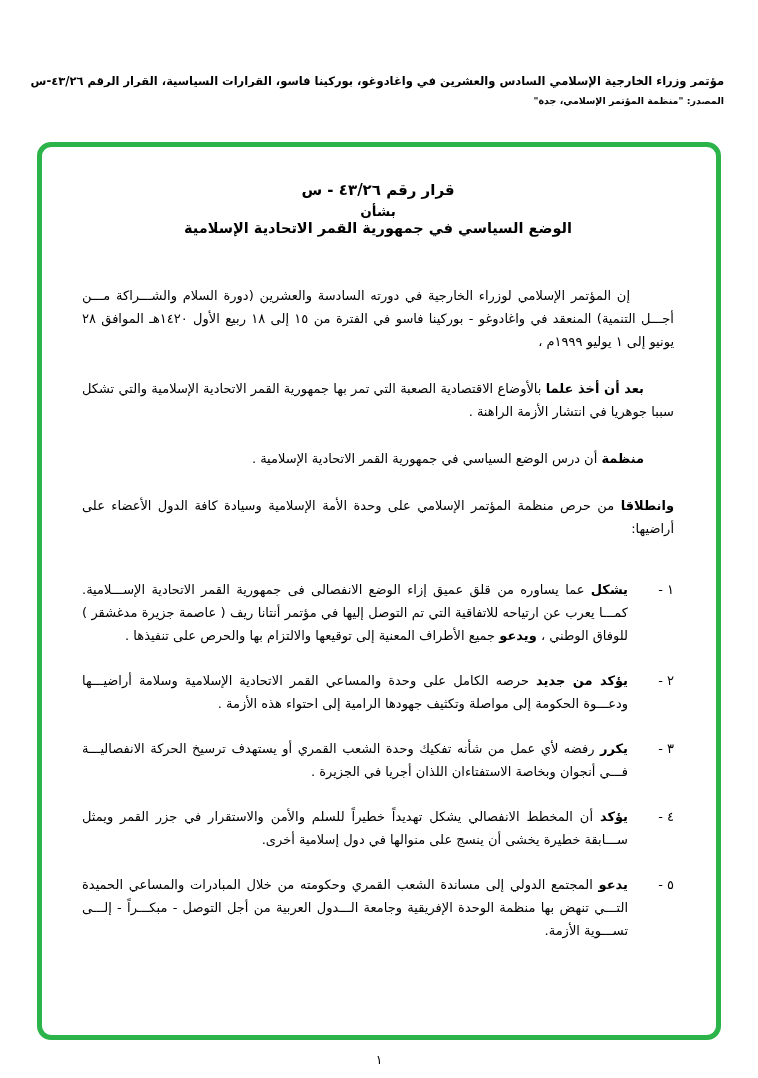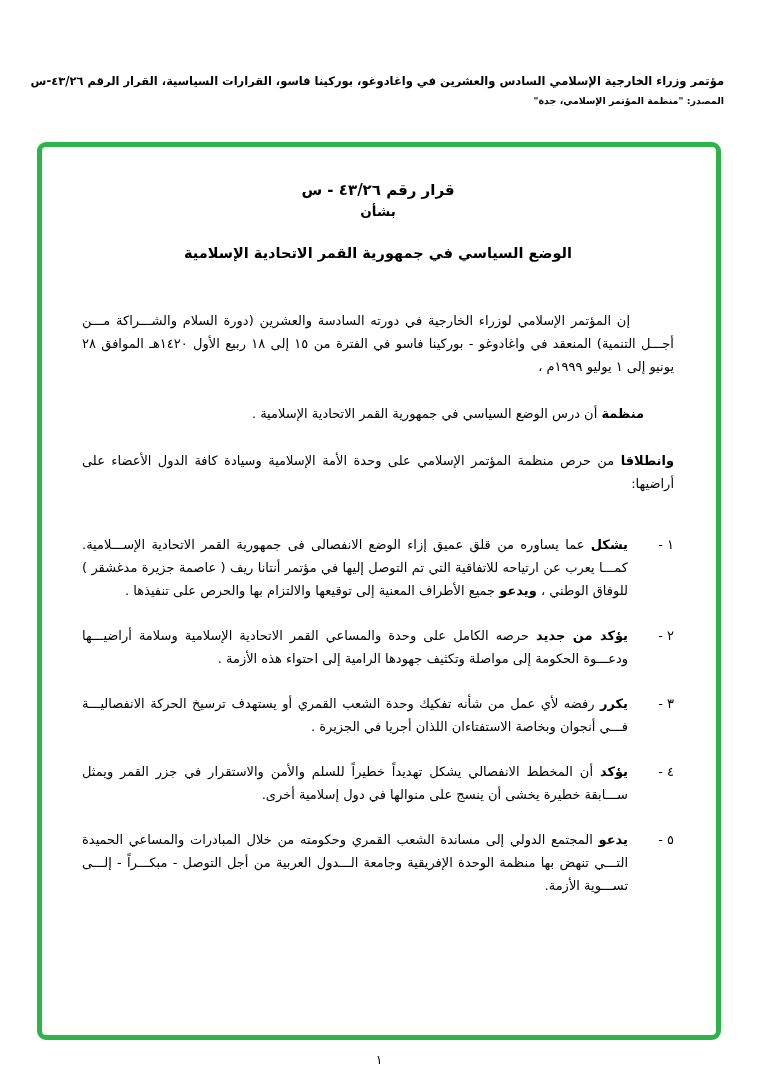--- a/index.html
+++ b/index.html
@@ -22,29 +22,29 @@
   }
   .header-source {
     font-size: 9.5px; font-weight: bold; margin-top: 7px;
   }
 
   .frame {
     position: absolute;
     top: 142px; left: 37px;
     width: 684px; height: 898px;
     border: 5px solid #2CB34A;
-    border-radius: 9px;
+    border-radius: 14px;
     padding: 34px 42px 0 40px;
     background: #ffffff;
   }
 
   .title { text-align: center; font-weight: bold; }
   .t1 { font-size: 15px; }
   .t2 { font-size: 13.5px; margin-top: 4px; }
-  .t3 { font-size: 14.5px; margin-top: 26px; }
+  .t3 { font-size: 14.5px; margin-top: 1px; }
 
   .para {
     font-size: 13px; line-height: 23px;
     text-align: justify;
     margin-top: 24px;
   }
   .para.first { margin-top: 48px; }
   .indent-lg { text-indent: 44px; }
   .indent { text-indent: 30px; }
 
@@ -80,20 +80,21 @@
   </div>
 
   <div class="frame">
 
     <div class="title t1">قرار رقم ٤٣/٢٦ - س</div>
     <div class="title t2">بشأن</div>
     <div class="title t3">الوضع السياسي في جمهورية القمر الاتحادية الإسلامية</div>
 
     <p class="para first indent-lg"><span>إن المؤتمر الإسلامي لوزراء الخارجية في دورته السادسة والعشرين (دورة السلام والشـــراكة مـــن أجـــل التنمية) المنعقد في واغادوغو - بوركينا فاسو في الفترة من ١٥ إلى ١٨ ربيع الأول ١٤٢٠هـ الموافق ٢٨ يونيو إلى ١ يوليو ١٩٩٩م ،</span></p>
 
+    <p class="para indent"><span class="b">بعد أن أخذ علما</span><span> بالأوضاع الاقتصادية الصعبة التي تمر بها جمهورية القمر الاتحادية الإسلامية والتي تشكل سببا جوهريا في انتشار الأزمة الراهنة .</span></p>
 
     <p class="para indent"><span class="b">منظمة</span><span> أن درس الوضع السياسي في جمهورية القمر الاتحادية الإسلامية .</span></p>
 
     <p class="para"><span class="b">وانطلاقا</span><span> من حرص منظمة المؤتمر الإسلامي على وحدة الأمة الإسلامية وسيادة كافة الدول الأعضاء على أراضيها:</span></p>
 
     <div class="items">
 
       <div class="item">
         <div class="item-num">١ -</div>
         <div class="item-body"><span class="b">يشكل</span><span> عما يساوره من قلق عميق إزاء الوضع الانفصالى فى جمهورية القمر الاتحادية الإســـلامية. كمـــا يعرب عن ارتياحه للاتفاقية التي تم التوصل إليها في مؤتمر أنتانا ريف ( عاصمة جزيرة مدغشقر ) للوفاق الوطني ، </span><span class="b">ويدعو</span><span>  جميع الأطراف المعنية إلى توقيعها والالتزام  بها والحرص على تنفيذها .</span></div>

